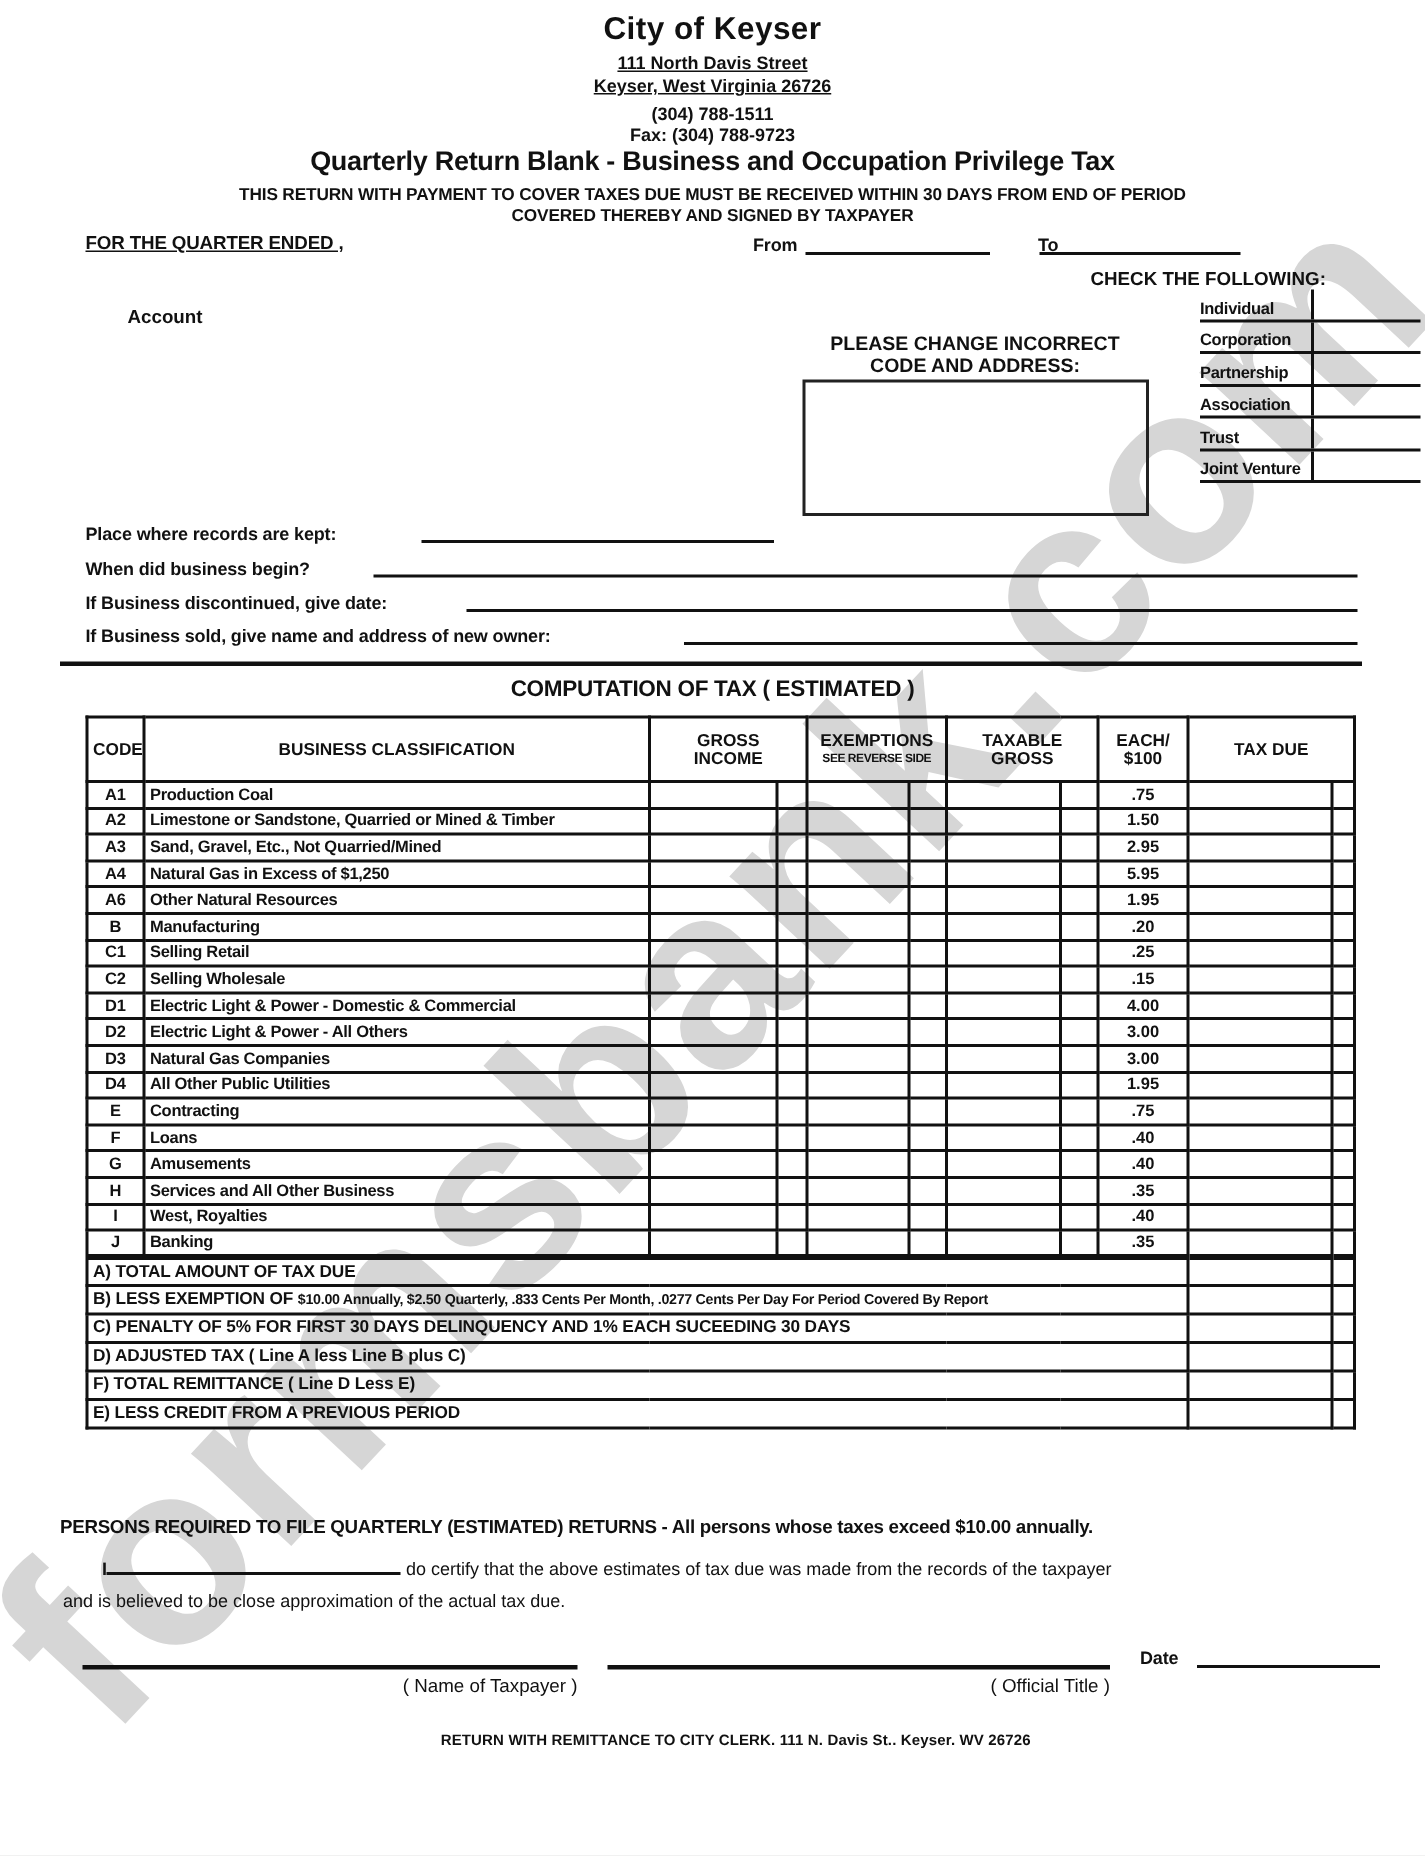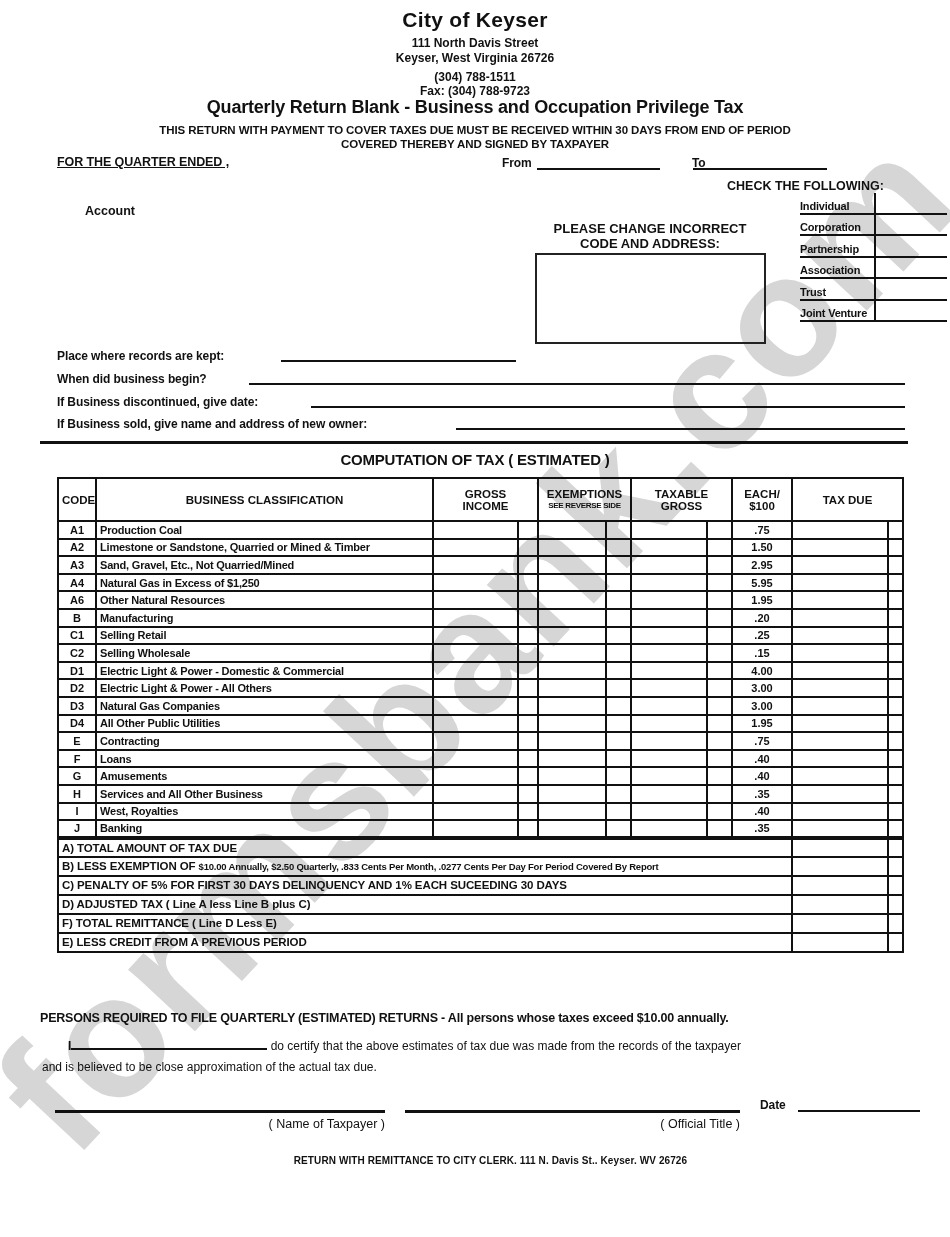--- a/index.html
+++ b/index.html
@@ -15,21 +15,21 @@
     font-size:172px; font-weight:bold; color:#d6d6d6;
     white-space:nowrap; z-index:0; letter-spacing:2px;
   }
   .content { position:absolute; inset:0; z-index:1; }
   .abs { position:absolute; }
   .b { font-weight:bold; }
   .ctr { text-align:center; }
   .line { border-bottom:2px solid #111; }
   .hdr { left:0; right:0; text-align:center; }
   .city { font-size:21px; font-weight:bold; letter-spacing:0.3px; }
-  .addr { font-size:12px; font-weight:bold; line-height:15px; }
+  .addr { font-size:12px; font-weight:bold; line-height:15px;text-decoration:underline; }
   .tel  { font-size:12px; font-weight:bold; line-height:14px; }
   .formtitle { font-size:18px; font-weight:bold; letter-spacing:-0.2px; }
   .notice { font-size:11.5px; font-weight:bold; line-height:14px; letter-spacing:-0.1px; }
   .qtr { font-size:12.5px; font-weight:bold; text-decoration:underline; letter-spacing:-0.1px; }
   .lbl { font-size:12px; font-weight:bold; letter-spacing:-0.1px; }
   .small-lbl { font-size:12.5px; font-weight:bold; }
   .entity-table { position:absolute; left:800px; top:193px; width:147px; }
   .entity-row { display:flex; height:21.5px; border-bottom:2px solid #111; align-items:flex-end; }
   .entity-label { width:74px; font-size:11px; font-weight:bold; padding-bottom:1px; letter-spacing:-0.2px; }
   .entity-box { flex:1; border-left:2px solid #111; height:100%; }

